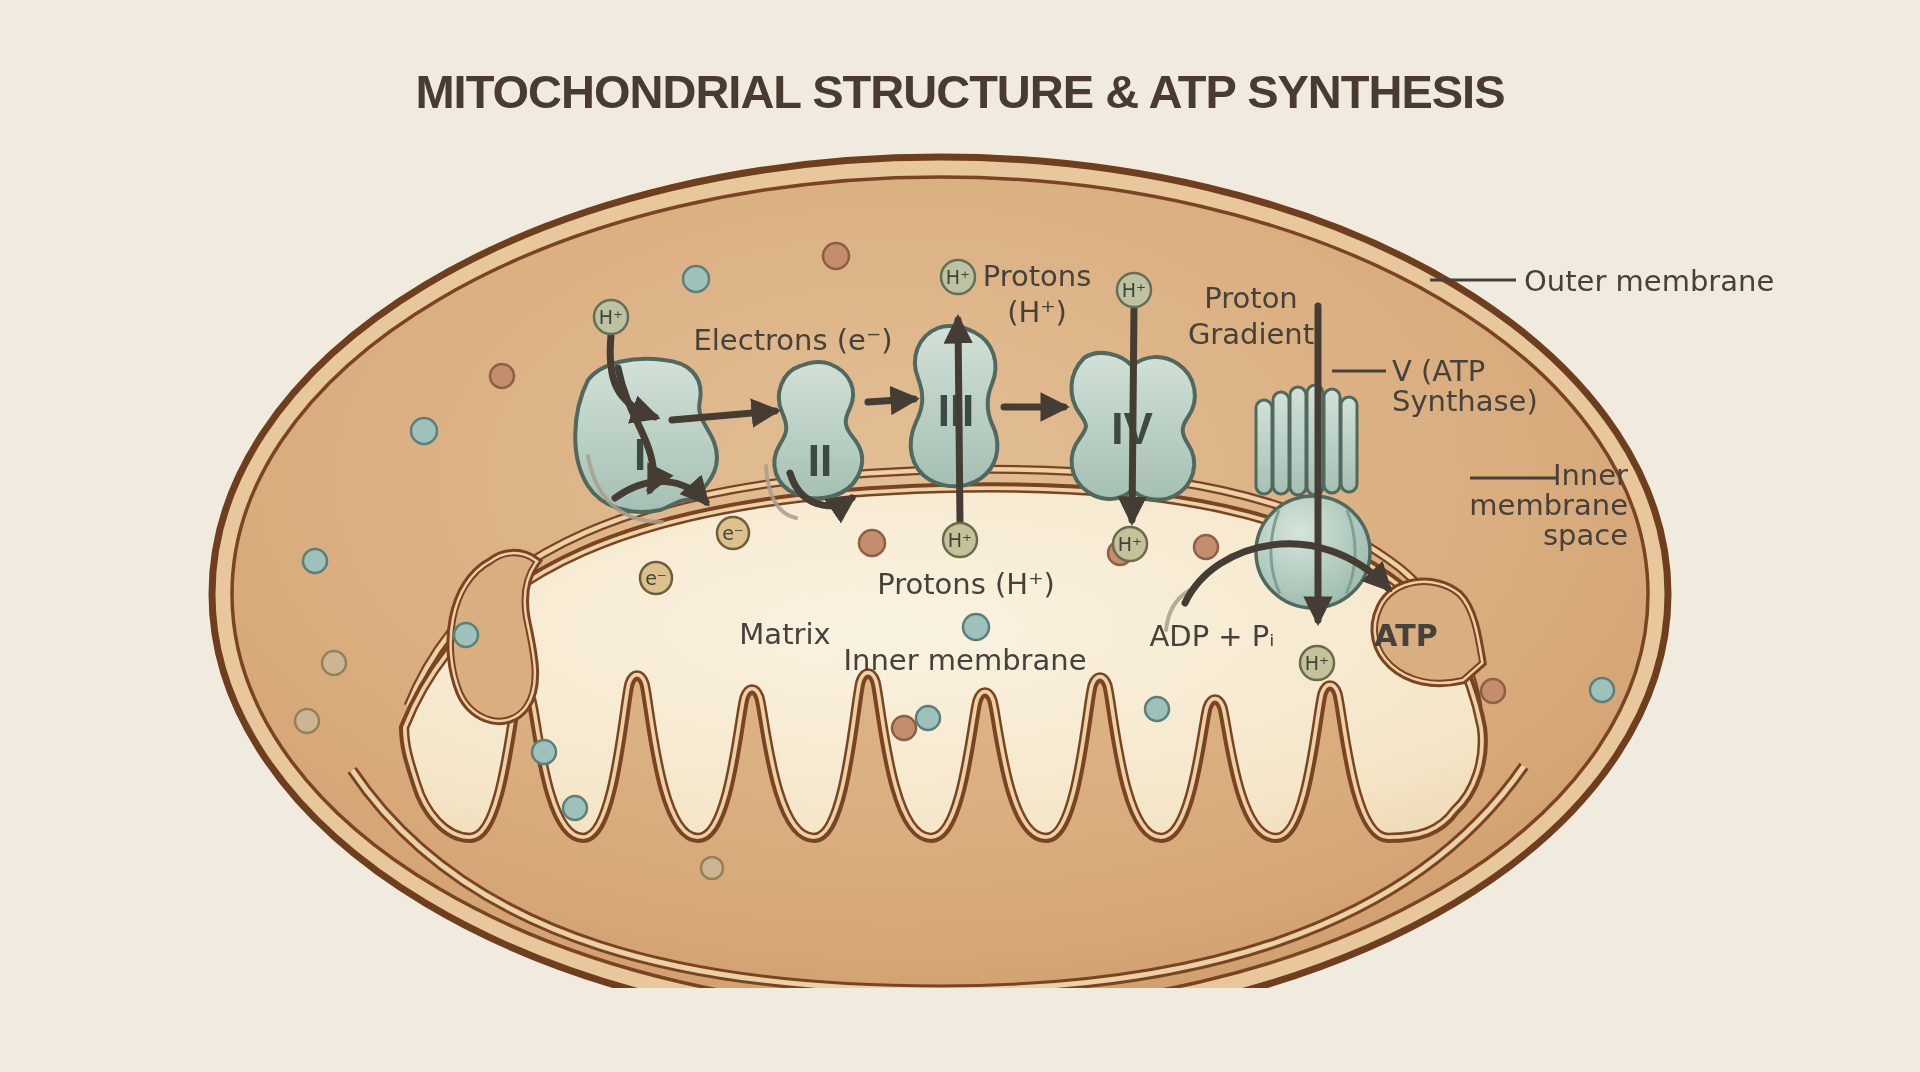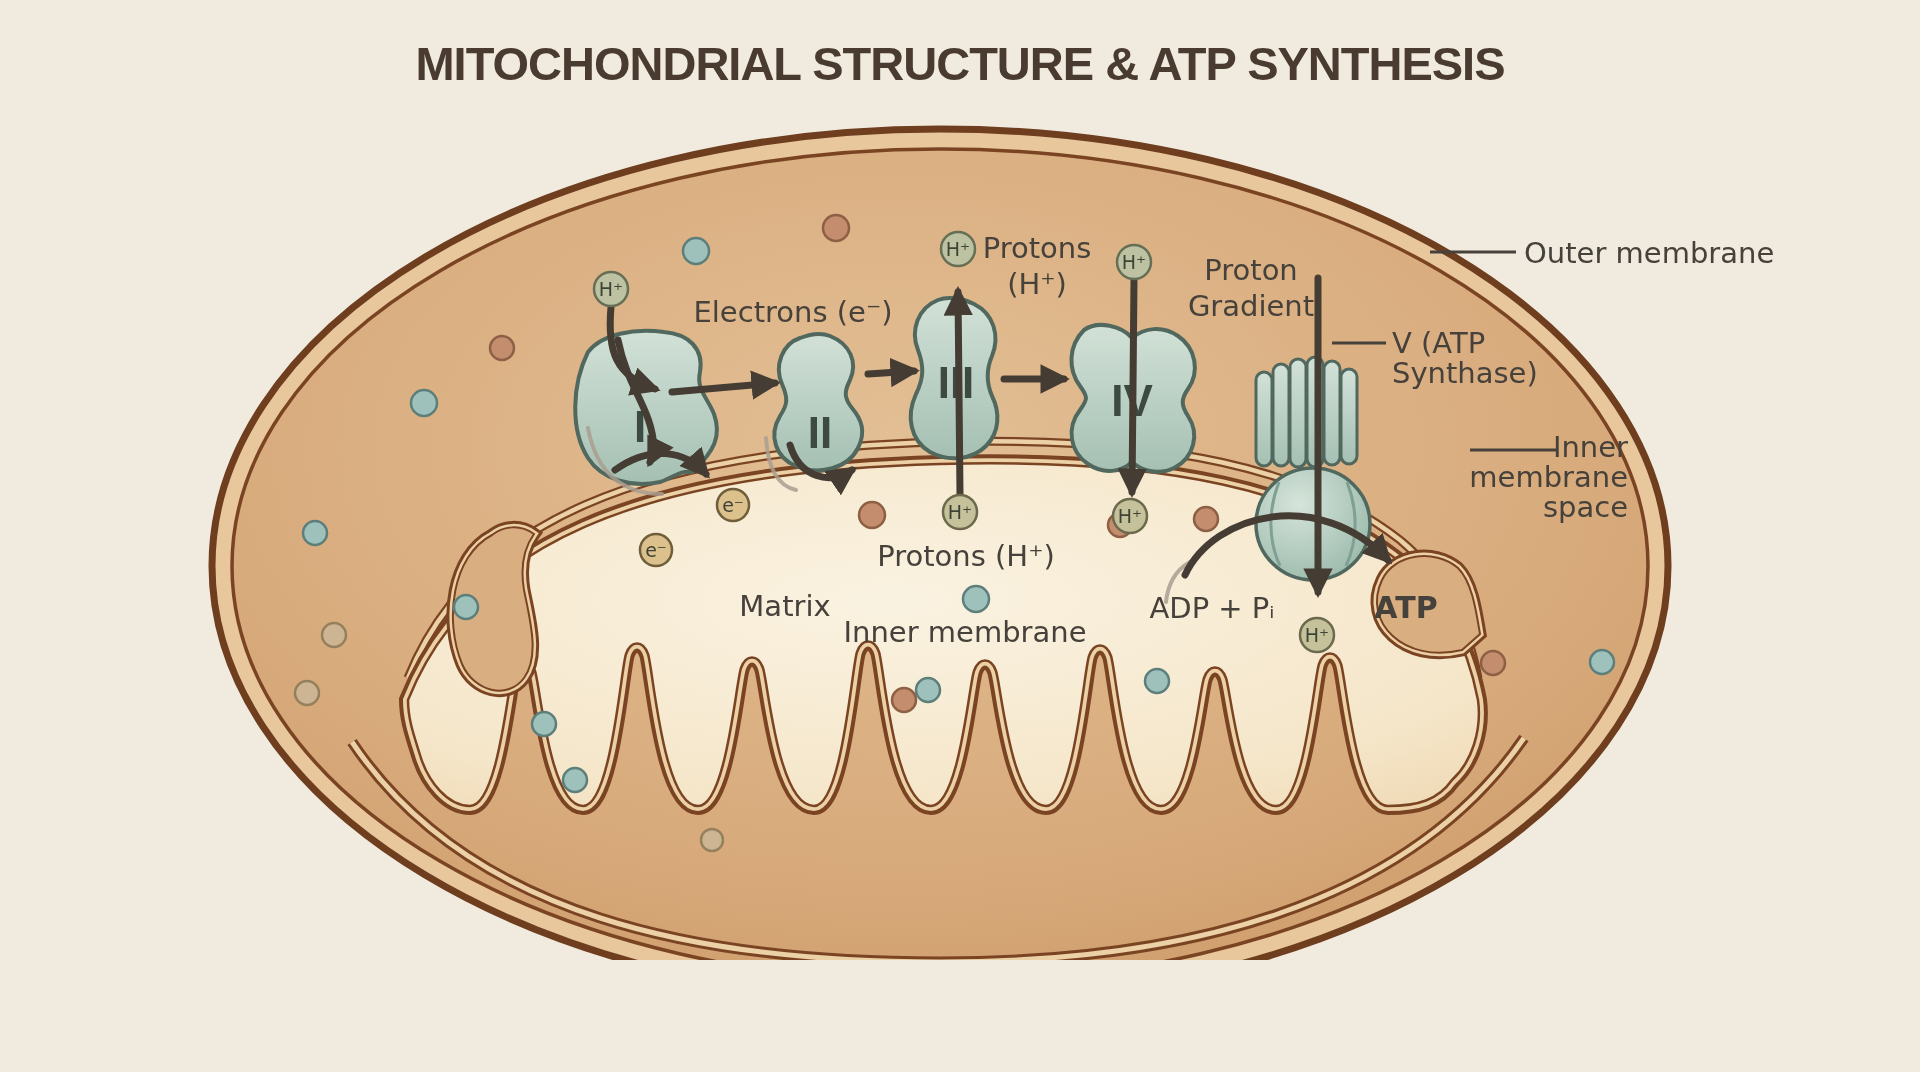--- a/index.html
+++ b/index.html
@@ -1,17 +1,17 @@
 <!DOCTYPE html>
 <html><head>
 <meta charset="utf-8">
 <style>
   html,body{margin:0;padding:0;background:#f1ebdf;}
   .stage{position:relative;width:1920px;height:960px;overflow:hidden;
-         font-family:"DejaVu Sans","Liberation Sans",sans-serif;}
+         font-family:"DejaVu Sans","Liberation Sans",sans-serif;margin-top:28px;}
   svg{display:block;}
   text{fill:#46413b;}
   .title-text{font-weight:bold;font-size:47px;letter-spacing:-1px;fill:#4a3b30;
               font-family:"Liberation Sans","DejaVu Sans",sans-serif;}
   .lbl{font-size:29px;}
   .lbl-bold{font-size:30px;font-weight:bold;}
   .complex-num{font-size:44px;font-weight:bold;fill:#3d4a42;
                font-family:"Liberation Sans","DejaVu Sans",sans-serif;}
   .particle-txt{font-size:19px;fill:#3e4435;}
   .mem-dark{stroke:#7a4423;fill:none;}

